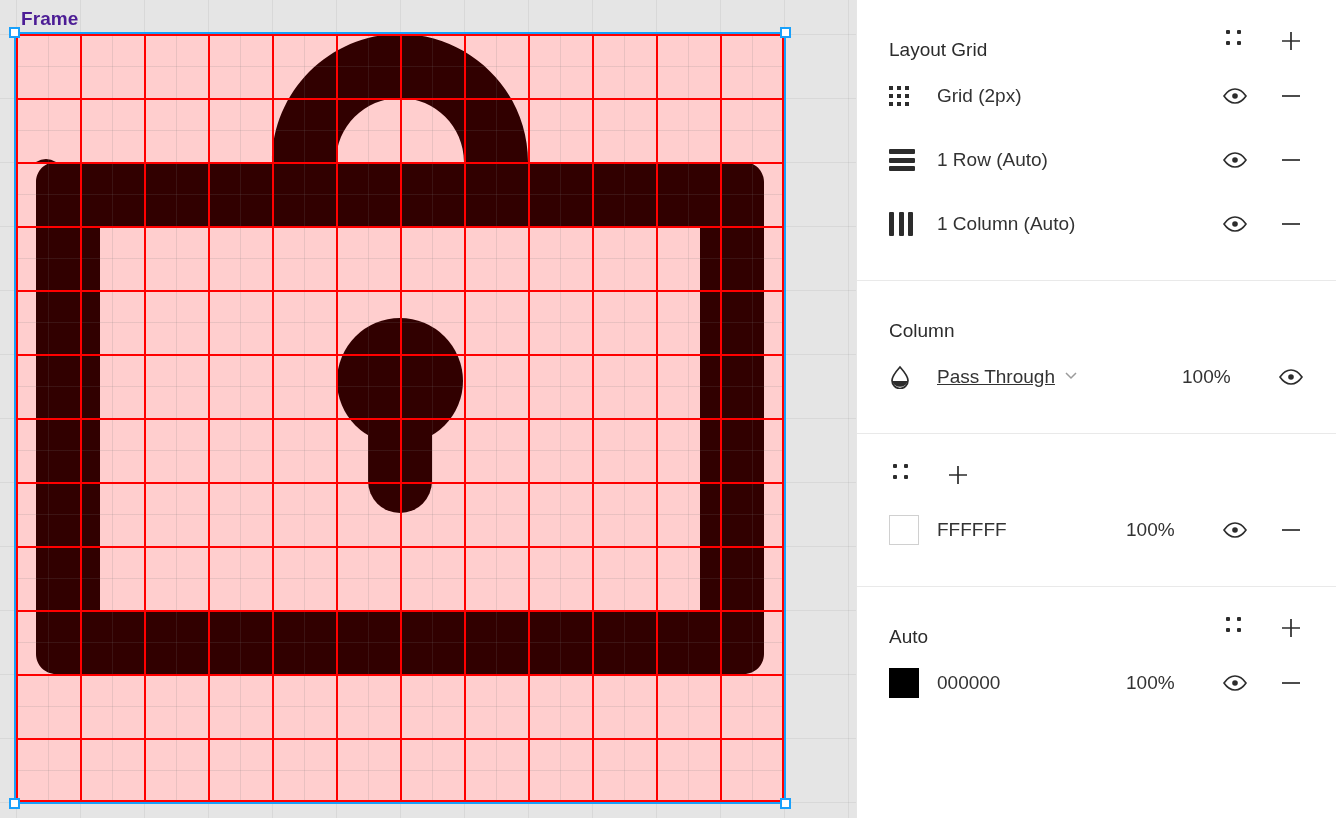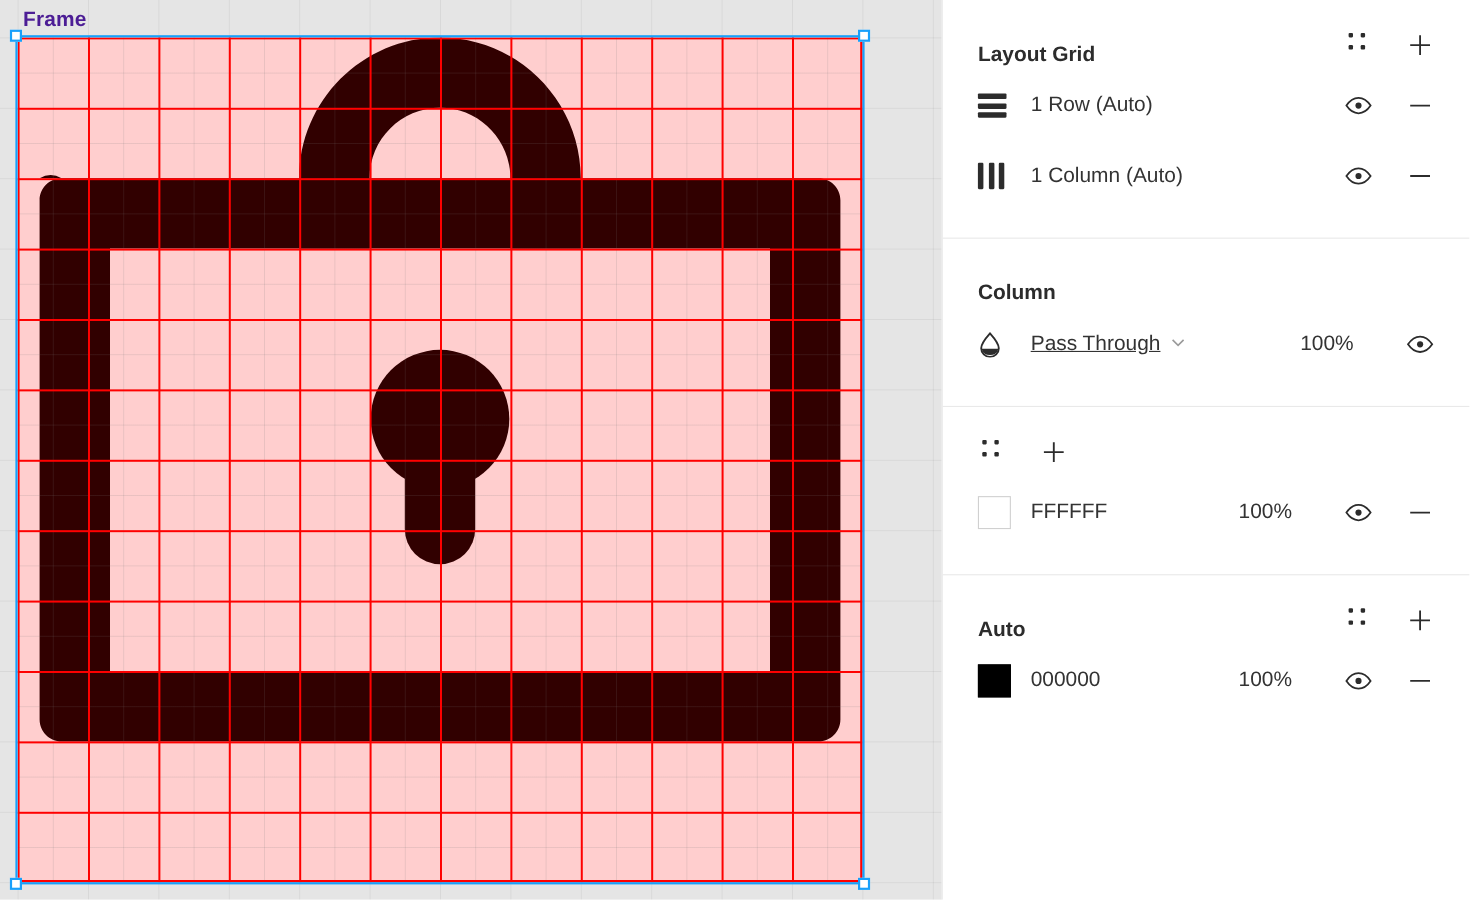--- a/index.html
+++ b/index.html
@@ -130,21 +130,21 @@
   }
   .section { padding: 0 32px; }
   .section + .section { border-top: 1px solid #e9e9e9; }
 
   .section-head {
     display: flex; align-items: center;
     height: 64px;
     padding-top: 18px;
   }
   .section-title {
-    font-size: 19px; font-weight: bold; color: #2c2c2c;
+    font-size: 19px; font-weight: normal; color: #2c2c2c;
     flex: 1;
     margin-top: 18px;
   }
   .head-actions { display: flex; align-items: center; gap: 30px; }
 
   .row {
     display: flex; align-items: center;
     height: 64px;
   }
   .row-icon { width: 48px; flex: 0 0 48px; display: flex; align-items: center; }
@@ -281,20 +281,49 @@
               </span>
           </div>
           <div class="icon-btn">
             <svg width="24" height="24" viewBox="0 0 24 24">
                 <path d="M12 3v18M3 12h18" stroke="#2c2c2c" stroke-width="1.7" fill="none"></path>
               </svg>
           </div>
         </div>
       </div>
 
+      <div class="row">
+        <div class="row-icon">
+          <span class="dots9">
+              <i></i>
+              <i></i>
+              <i></i>
+              <i></i>
+              <i></i>
+              <i></i>
+              <i></i>
+              <i></i>
+              <i></i>
+            </span>
+        </div>
+        <div class="row-label">Grid (2px)</div>
+        <div class="row-actions">
+          <div class="icon-btn">
+            <svg width="26" height="26" viewBox="0 0 26 26">
+                <path d="M2 13c3.4-5 7.2-7 11-7s7.6 2 11 7c-3.4 5-7.2 7-11 7S5.4 18 2 13z" fill="none" stroke="#2c2c2c" stroke-width="1.6"></path>
+                <circle cx="13" cy="13" r="2.8" fill="#2c2c2c"></circle>
+              </svg>
+          </div>
+          <div class="icon-btn">
+            <svg width="24" height="24" viewBox="0 0 24 24">
+                <path d="M3 12h18" stroke="#2c2c2c" stroke-width="1.7"></path>
+              </svg>
+          </div>
+        </div>
+      </div>
 
       <div class="row">
         <div class="row-icon">
           <span class="bars-h">
               <i></i>
               <i></i>
               <i></i>
             </span>
         </div>
         <div class="row-label">1 Row (Auto)</div>

